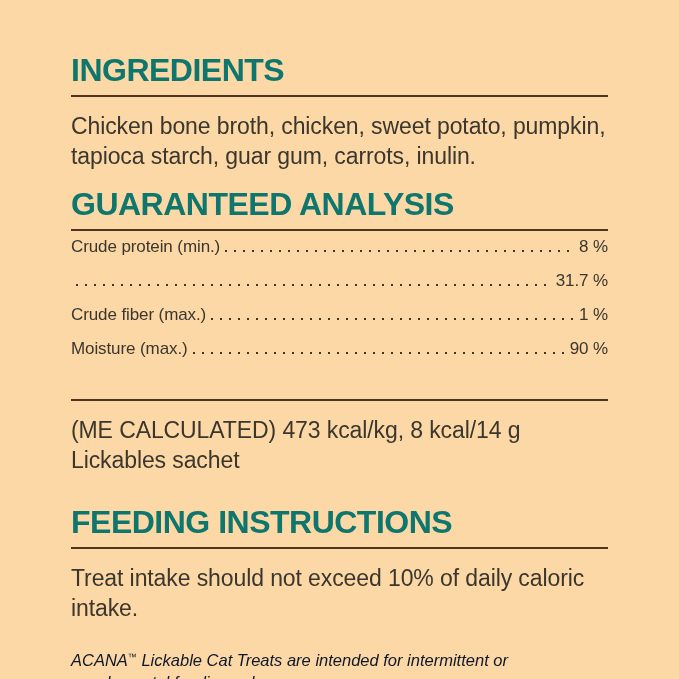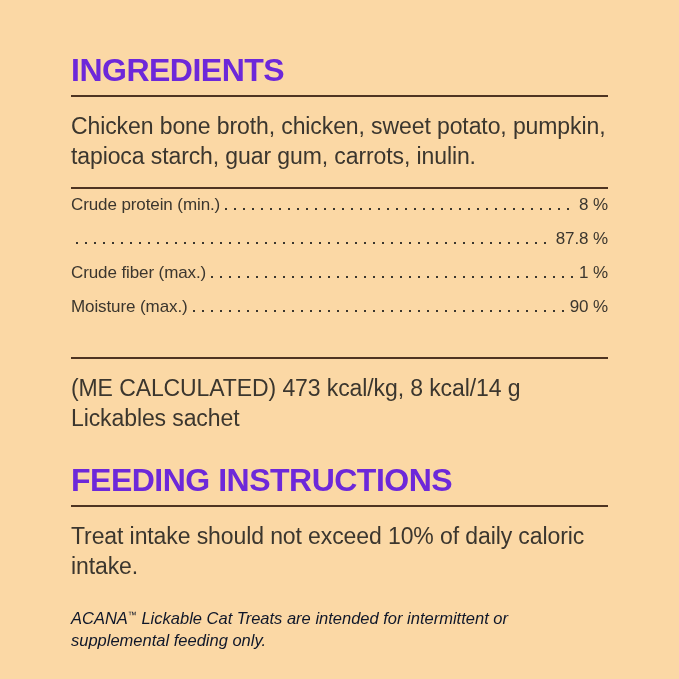--- a/index.html
+++ b/index.html
@@ -17,21 +17,21 @@
   .panel {
     padding: 53px 71px 0 71px;
   }
   section { margin: 0; }
   h2.sec-title {
     margin: 0;
     font-size: 32px;
     line-height: 34px;
     font-weight: bold;
     letter-spacing: -0.5px;
-    color: #6d28d9;
+    color: #0f766e;
     font-family: "Liberation Sans", sans-serif;
   }
   .rule {
     height: 2px;
     background: #4e3421;
     margin-top: 8px;
   }
   p.body-text {
     margin: 14px 0 0 0;
     font-size: 23px;
@@ -81,30 +81,31 @@
 
 <main class="panel">
 
   <section>
     <h2 class="sec-title">INGREDIENTS</h2>
     <div class="rule"></div>
     <p class="body-text">Chicken bone broth, chicken, sweet potato, pumpkin, tapioca starch, guar gum, carrots, inulin.</p>
   </section>
 
   <section class="sec-ga">
+    <h2 class="sec-title">GUARANTEED ANALYSIS</h2>
     <div class="rule"></div>
     <ul class="ga-table">
       <li class="ga-row">
         <span class="ga-label">Crude protein (min.)</span>
         <span class="leader"></span>
         <span class="ga-value">8 %</span>
       </li>
       <li class="ga-row">
         <span class="leader"></span>
-        <span class="ga-value">87.8 %</span>
+        <span class="ga-value">31.7 %</span>
       </li>
       <li class="ga-row">
         <span class="ga-label">Crude fiber (max.)</span>
         <span class="leader"></span>
         <span class="ga-value">1 %</span>
       </li>
       <li class="ga-row">
         <span class="ga-label">Moisture (max.)</span>
         <span class="leader"></span>
         <span class="ga-value">90 %</span>

